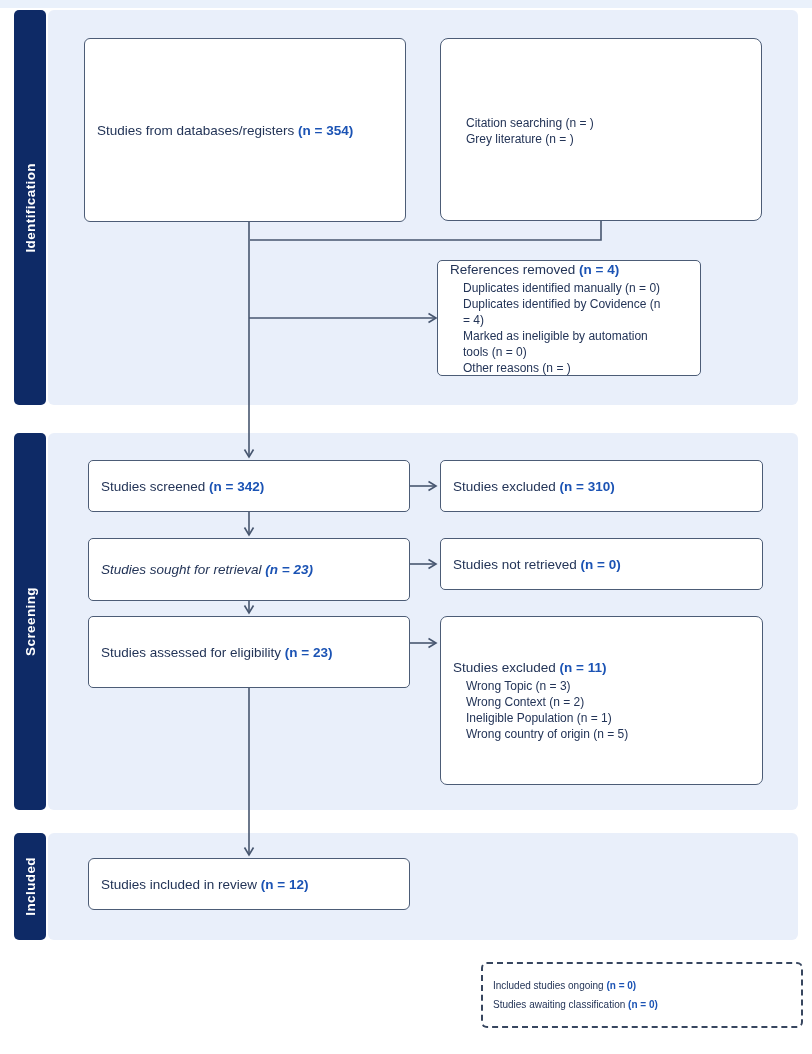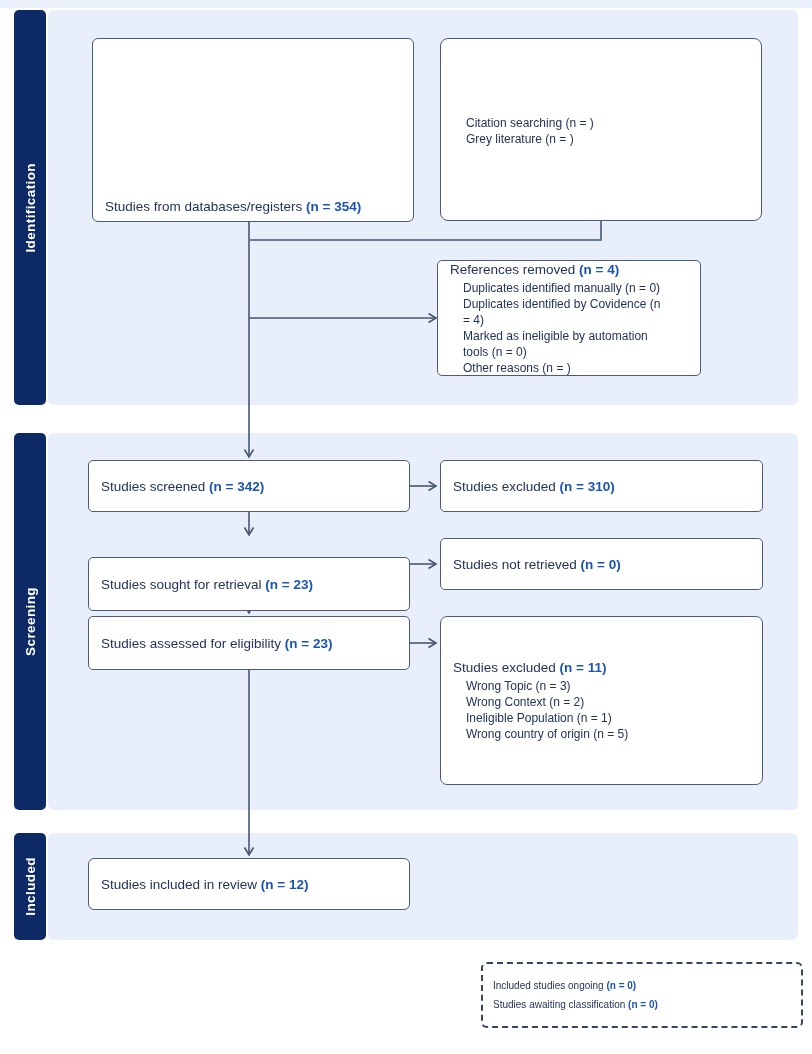--- a/index.html
+++ b/index.html
@@ -62,21 +62,21 @@
       <path d="M249,318 H436" marker-end="url(#arrow)"></path>
       <path d="M249,512 V535" marker-end="url(#arrow)"></path>
       <path d="M249,590 V613" marker-end="url(#arrow)"></path>
       <path d="M249,670 V855" marker-end="url(#arrow)"></path>
       <path d="M410,486 H436" marker-end="url(#arrow)"></path>
       <path d="M410,564 H436" marker-end="url(#arrow)"></path>
       <path d="M410,643 H436" marker-end="url(#arrow)"></path>
     </g>
   </svg>
 
-  <div class="fbox" style="left:92px;top:38px;width:322px;height:184px;border-radius:6px;justify-content:flex-end;">
+  <div class="fbox" style="left:84px;top:38px;width:322px;height:184px;border-radius:6px;">
     <div><span>Studies from databases/registers </span><span class="nval">(n = 354)</span></div>
   </div>
 
   <div class="fbox" style="left:440px;top:38px;width:322px;height:183px;border-radius:8px;">
     <div class="items">
       <div>Citation searching (n = )</div>
       <div>Grey literature (n = )</div>
     </div>
   </div>
 
@@ -91,29 +91,29 @@
   </div>
 
   <div class="fbox" style="left:88px;top:460px;width:322px;height:52px;">
     <div><span>Studies screened </span><span class="nval">(n = 342)</span></div>
   </div>
 
   <div class="fbox" style="left:440px;top:460px;width:323px;height:52px;">
     <div><span>Studies excluded </span><span class="nval">(n = 310)</span></div>
   </div>
 
-  <div class="fbox" style="left:88px;top:557px;width:322px;height:54px;">
+  <div class="fbox" style="left:88px;top:538px;width:322px;height:63px;font-style:italic;">
     <div><span>Studies sought for retrieval </span><span class="nval">(n = 23)</span></div>
   </div>
 
   <div class="fbox" style="left:440px;top:538px;width:323px;height:52px;justify-content:center;">
     <div><span>Studies not retrieved </span><span class="nval">(n = 0)</span></div>
   </div>
 
-  <div class="fbox" style="left:88px;top:616px;width:322px;height:54px;">
+  <div class="fbox" style="left:88px;top:616px;width:322px;height:72px;">
     <div><span>Studies assessed for eligibility </span><span class="nval">(n = 23)</span></div>
   </div>
 
   <div class="fbox" style="left:440px;top:616px;width:323px;height:169px;border-radius:7px;">
     <div><span>Studies excluded </span><span class="nval">(n = 11)</span></div>
     <div class="items">
       <div>Wrong Topic (n = 3)</div>
       <div>Wrong Context (n = 2)</div>
       <div>Ineligible Population (n = 1)</div>
       <div>Wrong country of origin (n = 5)</div>

